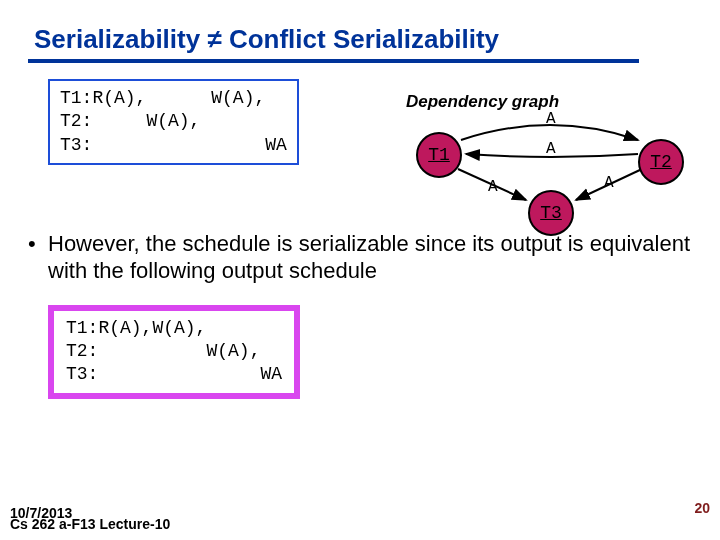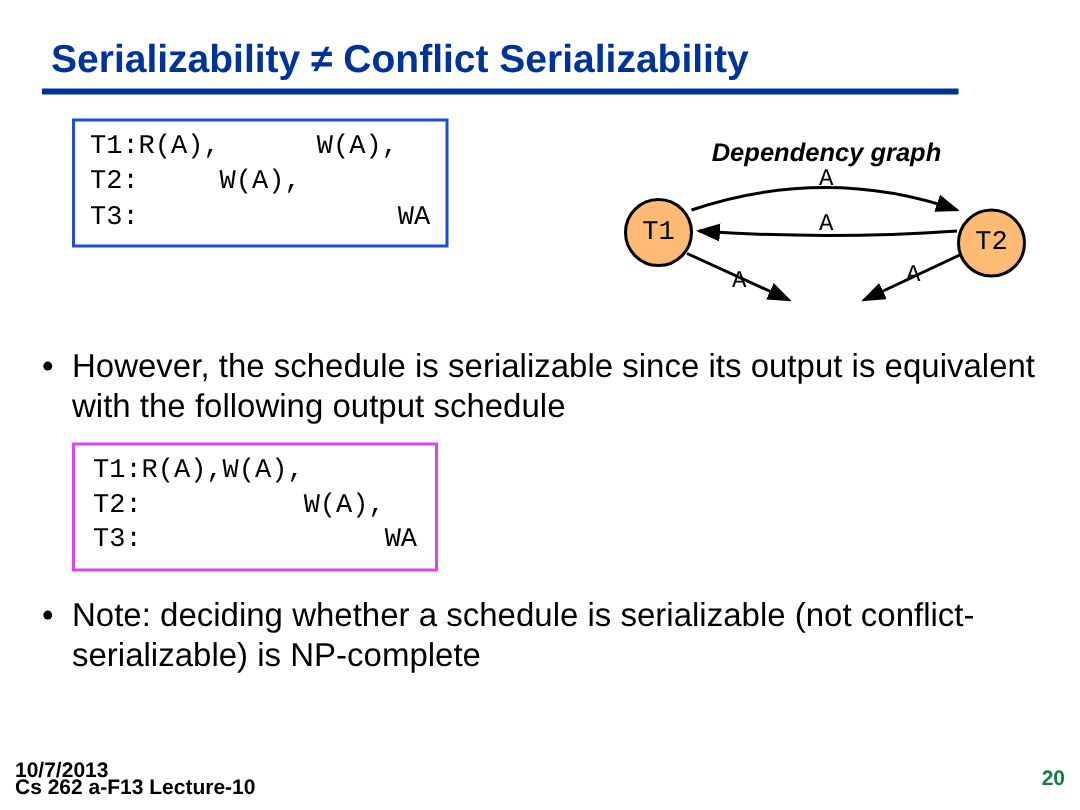--- a/index.html
+++ b/index.html
@@ -52,74 +52,74 @@
     line-height: 1.3;
   }
   .box1 {
     border: 2px solid #1d4ed8;
     display: inline-block;
     padding: 6px 10px 6px 10px;
     margin-left: 20px;
     margin-top: 4px;
   }
   .box2 {
-    border: 2px solid #d946ef;
+    border: 6px solid #d946ef;
     display: inline-block;
     padding: 6px 12px 6px 12px;
     margin-left: 20px;
-    margin-top: 4px;
+    margin-top: 14px;
   }
   .depwrap {
     position: absolute;
     right: 24px;
     top: 92px;
     width: 290px;
     height: 150px;
   }
   .depcaption {
     font-style: italic;
     font-weight: bold;
     font-size: 17px;
-    text-align: center;
     margin-bottom: 2px;
   }
   .graph {
     position: relative;
     width: 290px;
     height: 125px;
   }
   .node {
     position: absolute;
     width: 46px;
     height: 46px;
     border: 2px solid #000;
     border-radius: 50%;
     box-sizing: border-box;
     text-align: center;
     line-height: 42px;
     font-family: "Courier New", monospace;
     font-size: 18px;
-    background: #fdba74;
+    background: #be185d;
+    text-decoration: underline;
   }
   .lbl {
     position: absolute;
     font-family: "Courier New", monospace;
     font-size: 16px;
   }
   .footer {
     position: absolute;
     bottom: 8px;
     left: 10px;
     right: 10px;
     font-size: 14px;
     font-weight: bold;
   }
   .fdate { position: absolute; left: 0; bottom: 11px; }
   .fcenter { position: absolute; left: 0; right: 0; bottom: 0; }
-  .fpage { position: absolute; right: 0; bottom: 6px; color: #15803d; }
+  .fpage { position: absolute; right: 0; bottom: 16px; color: #7f1d1d; }
 </style>
 </head>
 <body>
 
 <div class="slide">
 
   <div class="title">Serializability ≠ Conflict Serializability</div>
   <div class="title-rule"></div>
 
 
@@ -144,36 +144,36 @@
         <path d="M55,26 Q145,-4 232,26" fill="none" stroke="#000" stroke-width="2" marker-end="url(#ah)"></path>
 
         <path d="M232,40 Q145,46 60,40" fill="none" stroke="#000" stroke-width="2" marker-end="url(#ah)"></path>
 
         <path d="M52,55 L120,86" fill="none" stroke="#000" stroke-width="2" marker-end="url(#ah)"></path>
 
         <path d="M236,55 L170,86" fill="none" stroke="#000" stroke-width="2" marker-end="url(#ah)"></path>
       </svg>
       <div class="node" style="left:10px; top:18px;">T1</div>
       <div class="node" style="left:232px; top:25px;">T2</div>
+      <div class="node" style="left:122px; top:76px;">T3</div>
       <div class="lbl" style="left:140px; top:-4px;">A</div>
       <div class="lbl" style="left:140px; top:26px;">A</div>
       <div class="lbl" style="left:82px; top:64px;">A</div>
       <div class="lbl" style="left:198px; top:60px;">A</div>
     </div>
   </div>
 
   <div class="bullet" style="margin-top:6px;">However, the schedule is serializable since its output is equivalent with the following output schedule</div>
 
   <div class="box2">
     <div class="mono">T1:R(A),W(A),</div>
     <div class="mono">T2:          W(A),</div>
     <div class="mono">T3:               WA</div>
   </div>
 
-  <div class="bullet" style="margin-top:16px;">Note: deciding whether a schedule is serializable (not conflict-serializable) is NP-complete</div>
 
   <div class="footer">
     <span class="fdate">10/7/2013</span>
     <span class="fcenter">Cs 262 a-F13 Lecture-10</span>
     <span class="fpage">20</span>
   </div>
 
 </div>
 
 </body></html>

